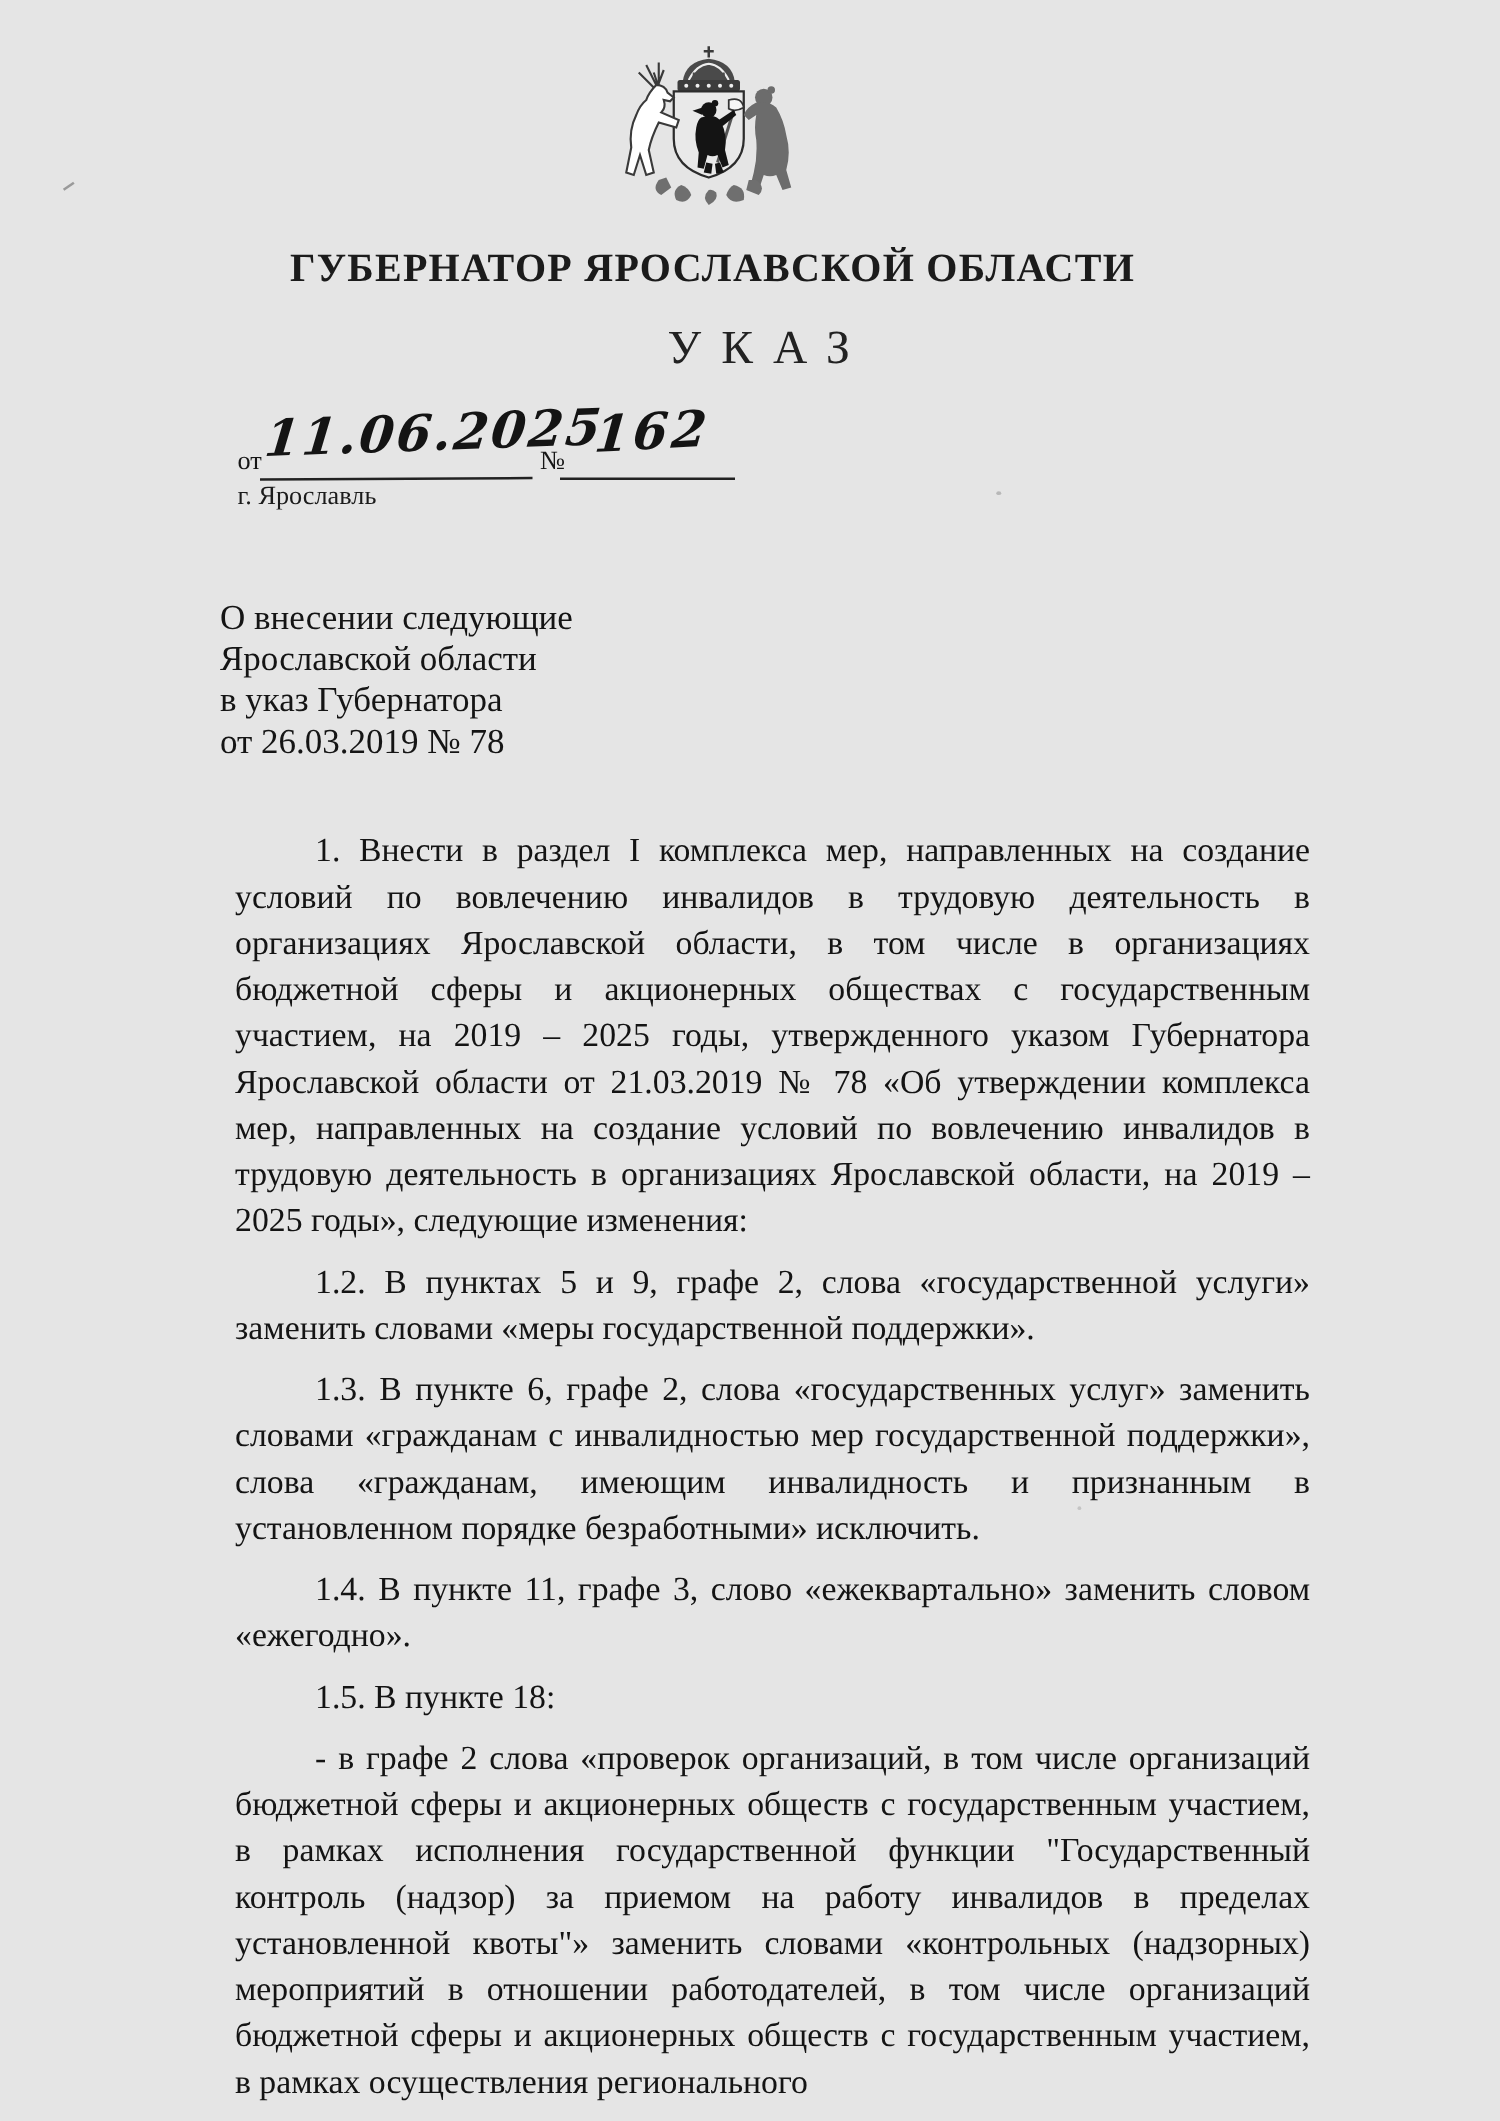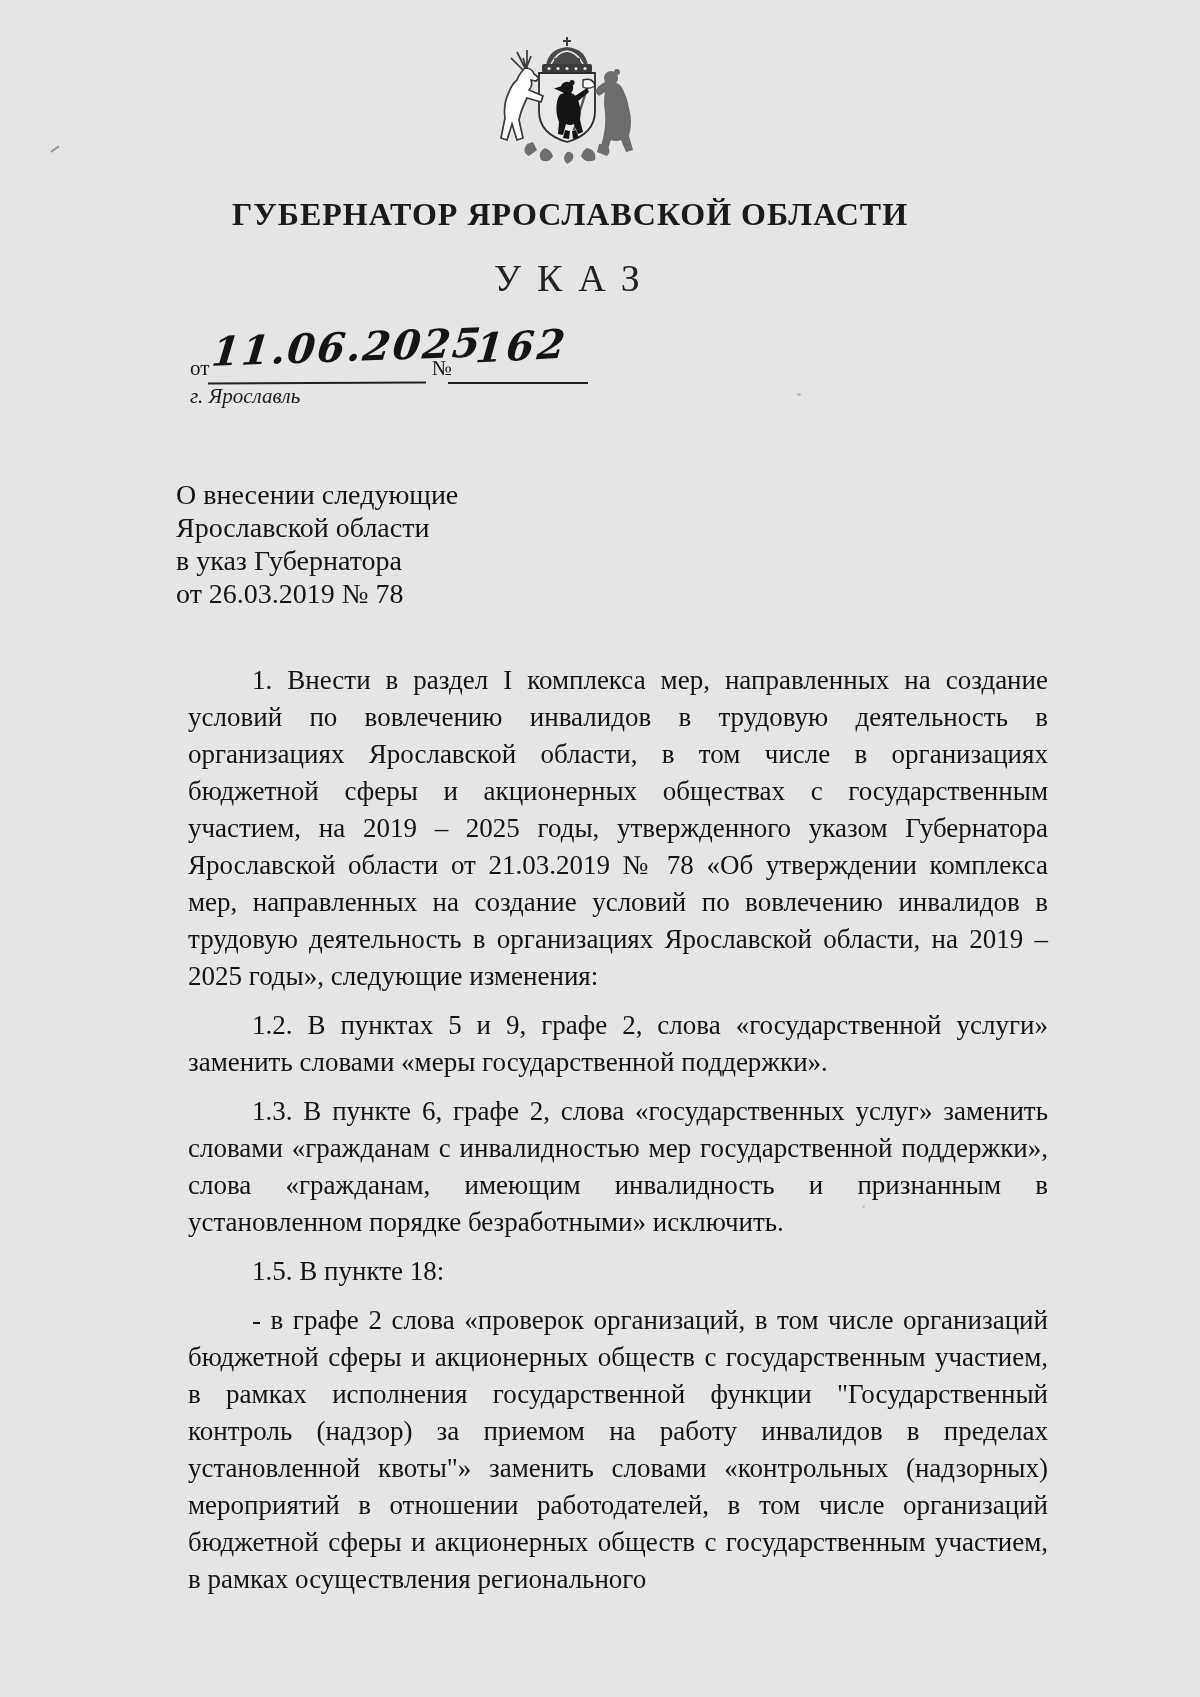--- a/index.html
+++ b/index.html
@@ -9,21 +9,21 @@
   }
   
   .crest{position:absolute;left:487px;top:36px;width:160px;height:132px;}
   
   .org-title{
     position:absolute;left:0;top:196px;width:1140px;text-align:center;
     font-size:32px;font-weight:bold;letter-spacing:1px;color:#1b1b1b;
   }
   .doc-type{
     position:absolute;left:0;top:256px;width:1150px;text-align:center;
-    font-size:38px;font-weight:500;letter-spacing:16px;color:#222;
+    font-size:38px;font-weight:500;letter-spacing:16px;color:#222;padding-left:40px;
   }
   
   .req-row{position:absolute;left:0;top:330px;width:1200px;height:70px;}
   .date-label{position:absolute;left:190px;top:26px;font-size:21px;text-align:center;}
   .hand-date{
     position:absolute;left:212px;top:-6px;width:215px;text-align:center;
     font-family:"DejaVu Serif", serif;font-style:italic;font-weight:600;
     font-size:40px;letter-spacing:2px;color:#141414;
     transform:rotate(-2deg) skewX(-8deg);
   }
@@ -31,21 +31,21 @@
   .hand-num{
     position:absolute;left:462px;top:-8px;width:120px;text-align:center;
     font-family:"DejaVu Serif", serif;font-style:italic;font-weight:600;
     font-size:40px;letter-spacing:3px;color:#141414;
     transform:rotate(-3deg) skewX(-8deg);
   }
   .uline1{position:absolute;left:208px;top:52px;width:218px;height:0;
     border-bottom:2px solid #222;transform:rotate(-0.3deg);}
   .uline2{position:absolute;left:448px;top:52px;width:140px;height:0;
     border-bottom:2px solid #222;}
-  .city{position:absolute;left:190px;top:384px;font-size:21px;color:#1b1b1b;font-style:italic;}
+  .city{position:absolute;left:190px;top:384px;font-size:21px;color:#1b1b1b;}
   
   .subject{position:absolute;left:176px;top:478px;font-size:28px;line-height:33px;color:#151515;}
   
   .body-text{
     position:absolute;left:176px;top:650px;width:884px;
     font-size:27px;line-height:37px;text-align:justify;color:#141414;
   }
   .body-text p{margin:12px;text-indent:64px;}
   
   .artifact-slash{position:absolute;left:50px;top:148px;width:10px;height:0;
@@ -133,20 +133,21 @@
     <div>О внесении следующие</div>
     <div>Ярославской области</div>
     <div>в указ Губернатора</div>
     <div>от 26.03.2019 № 78</div>
   </div>
 
   <div class="body-text">
     <p>1. Внести в раздел I комплекса мер, направленных на создание условий по вовлечению инвалидов в трудовую деятельность в организациях Ярославской области, в том числе в организациях бюджетной сферы и акционерных обществах с государственным участием, на 2019 – 2025 годы, утвержденного указом Губернатора Ярославской области от 21.03.2019 № 78 «Об утверждении комплекса мер, направленных на создание условий по вовлечению инвалидов в трудовую деятельность в организациях Ярославской области, на 2019 – 2025 годы», следующие изменения:</p>
     <p>1.2. В пунктах 5 и 9, графе 2, слова «государственной услуги» заменить словами «меры государственной поддержки».</p>
     <p>1.3. В пункте 6, графе 2, слова «государственных услуг» заменить словами «гражданам с инвалидностью мер государственной поддержки», слова «гражданам, имеющим инвалидность и признанным в установленном порядке безработными» исключить.</p>
+    <p>1.4. В пункте 11, графе 3, слово «ежеквартально» заменить словом «ежегодно».</p>
     <p>1.5. В пункте 18:</p>
     <p>- в графе 2 слова «проверок организаций, в том числе организаций бюджетной сферы и акционерных обществ с государственным участием, в рамках исполнения государственной функции "Государственный контроль (надзор) за приемом на работу инвалидов в пределах установленной квоты"» заменить словами «контрольных (надзорных) мероприятий в отношении работодателей, в том числе организаций бюджетной сферы и акционерных обществ с государственным участием, в рамках осуществления регионального</p>
   </div>
 
   <div class="artifact-slash"></div>
   <div class="artifact-dot1"></div>
   <div class="artifact-dot2"></div>
 
 </div>
 

